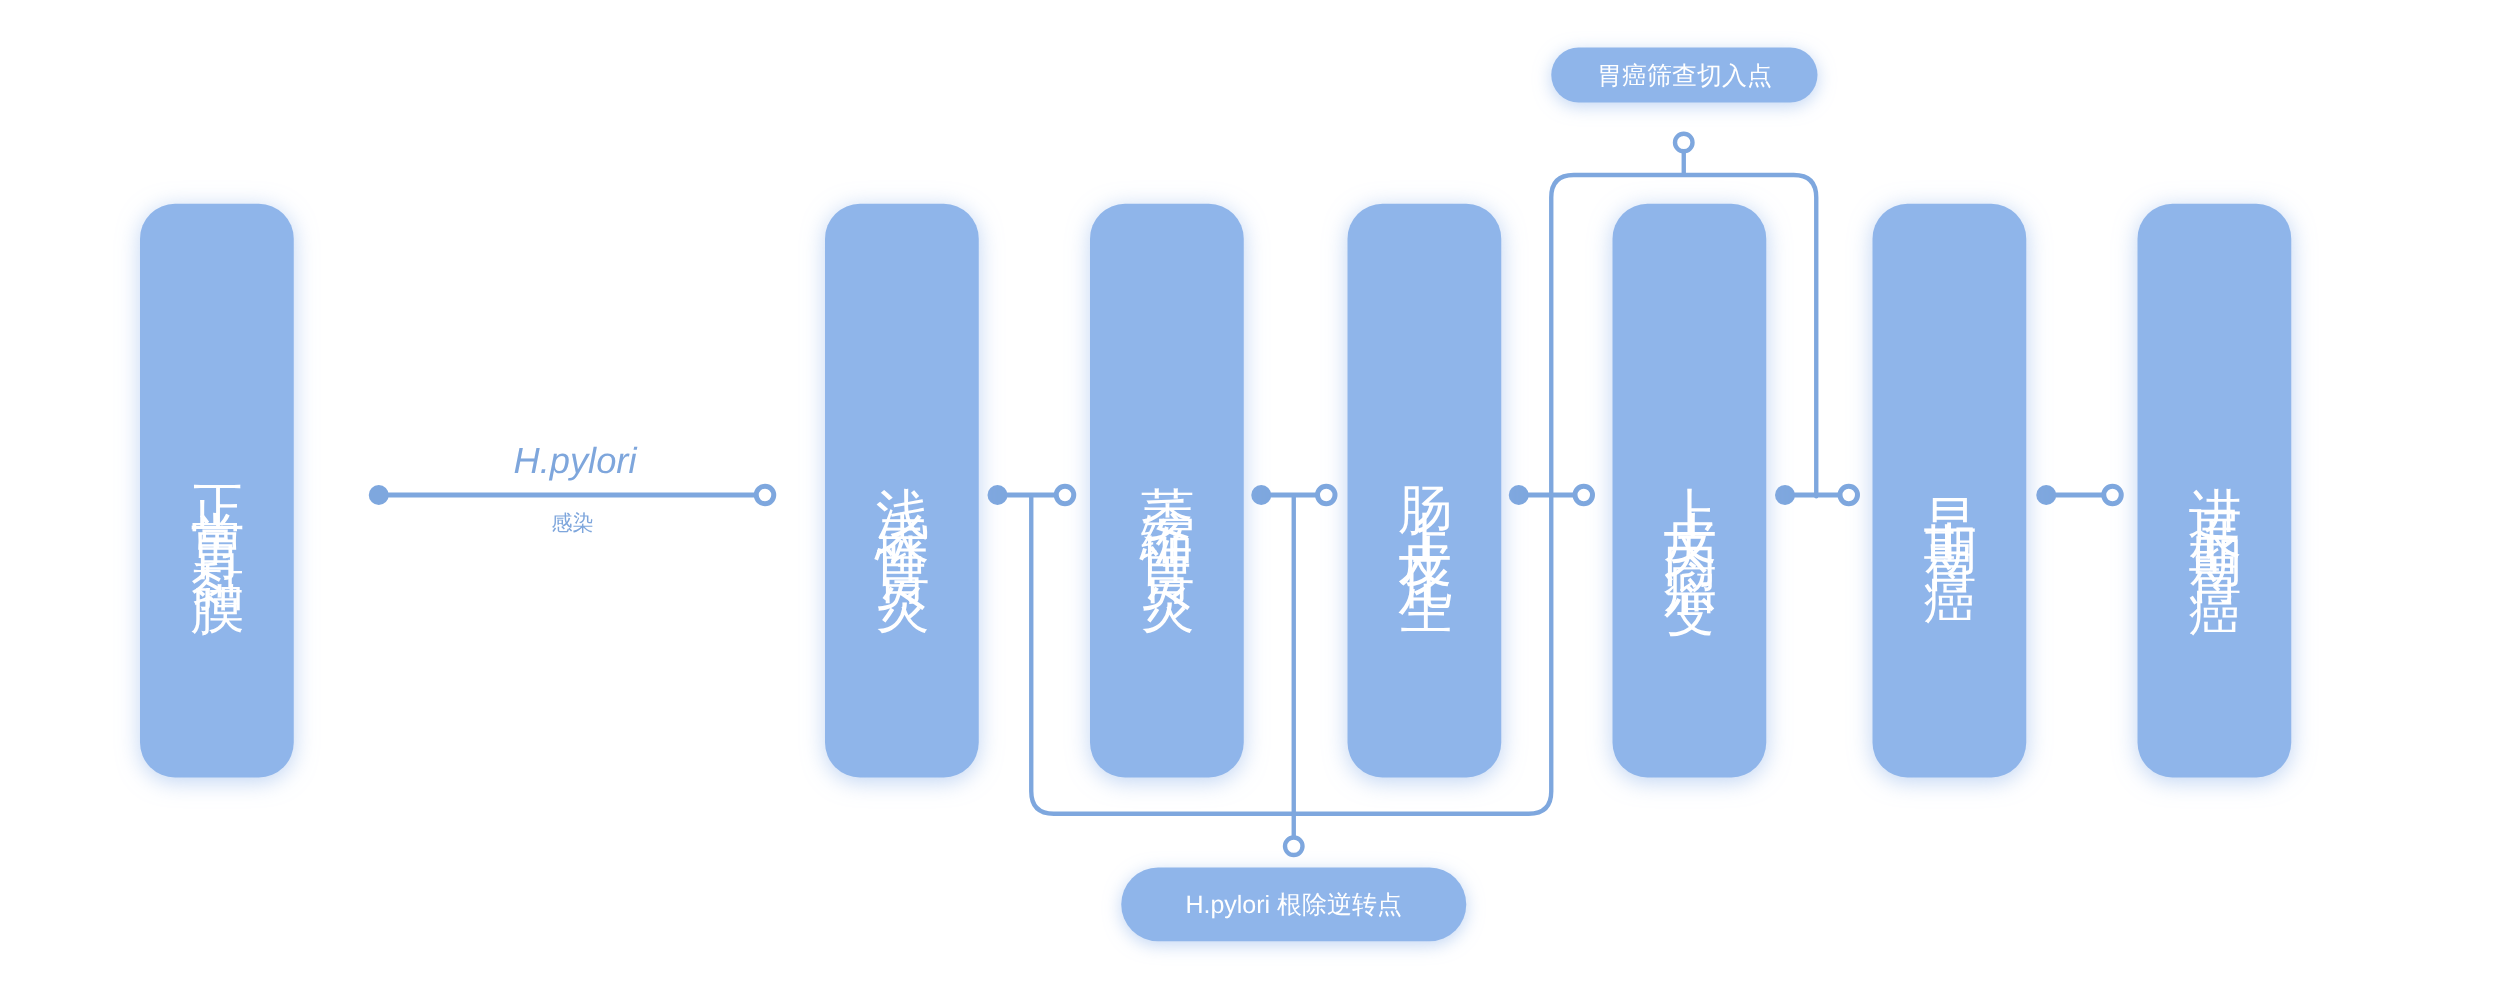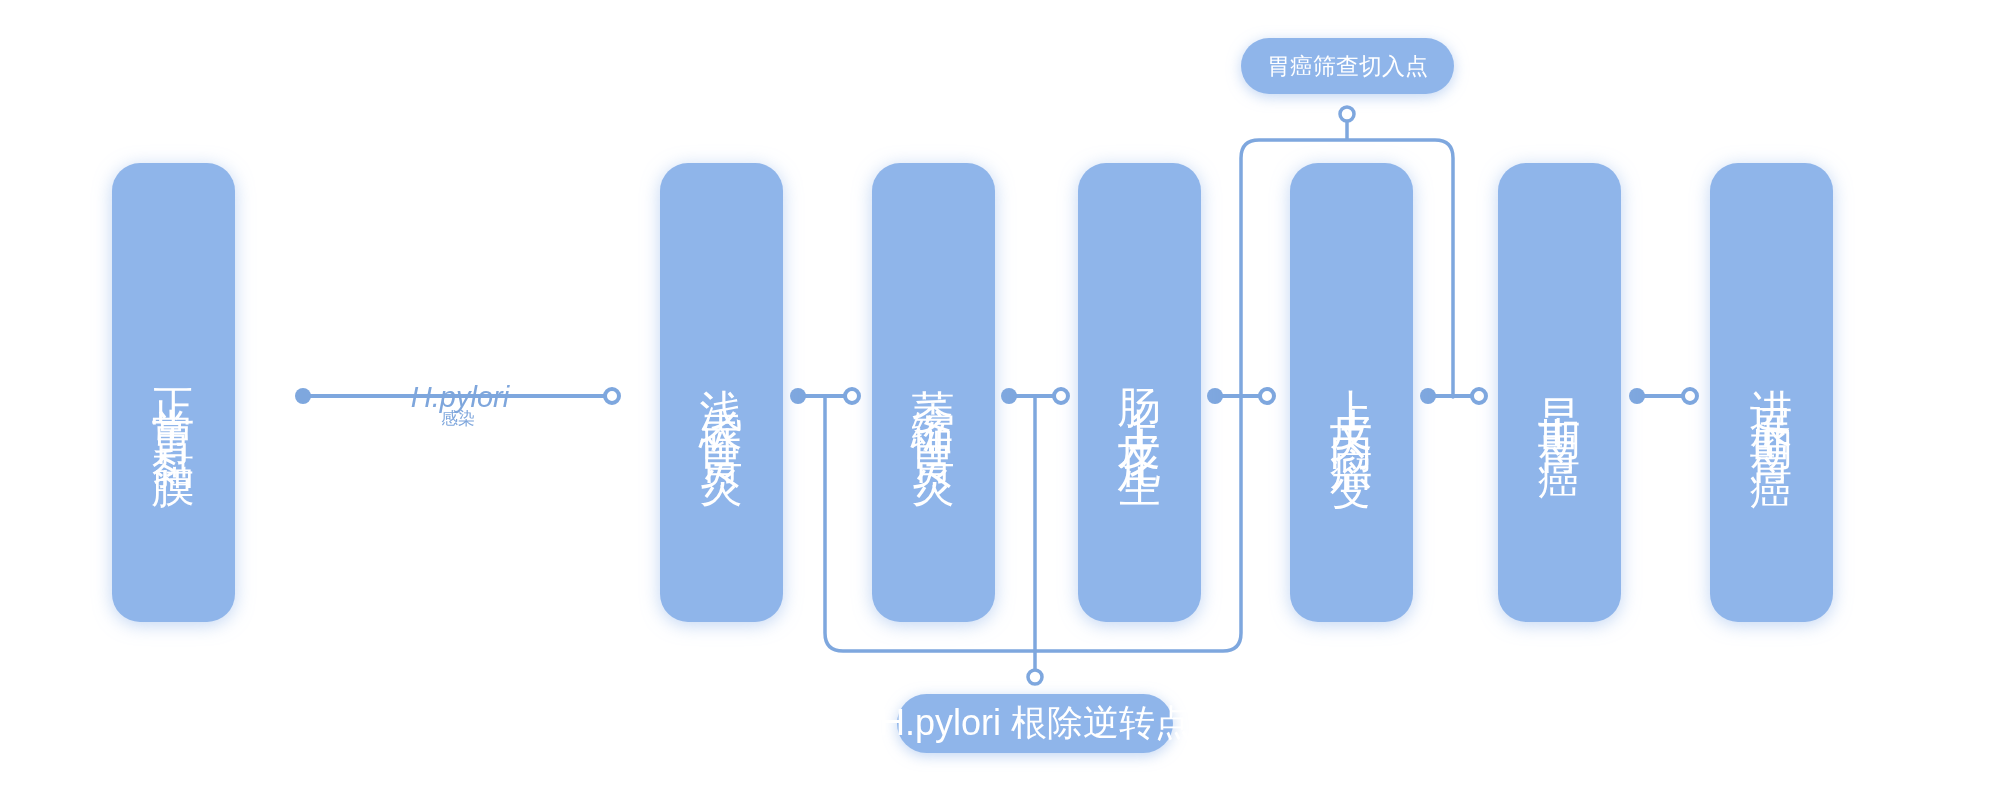--- a/index.html
+++ b/index.html
@@ -55,42 +55,41 @@
     box-shadow: 0 3px 14px rgba(144, 181, 234, 0.55);
     display: flex;
     align-items: center;
     justify-content: center;
     white-space: nowrap;
   }
   .badge-top {
     left: 1241px;
     top: 38px;
     width: 213px;
-    height: 56px;
+    height: 44px;
     border-radius: 28px;
-    font-size: 23px;
+    font-size: 20px;
   }
   .badge-bottom {
     left: 897px;
     top: 694px;
     width: 276px;
     height: 59px;
     border-radius: 30px;
-    font-size: 36px;
+    font-size: 20px;
   }
   .edge-label-title {
     position: absolute;
     left: 460px;
     top: 353px;
     transform: translateX(-50%);
     font-size: 29px;
     font-style: italic;
     color: var(--edge_label);
     white-space: nowrap;
-    margin-top: 28px;
   }
   .edge-label-subtitle {
     position: absolute;
     left: 458px;
     top: 407px;
     transform: translateX(-50%);
     font-size: 17px;
     color: var(--edge_label);
     white-space: nowrap;
   }

